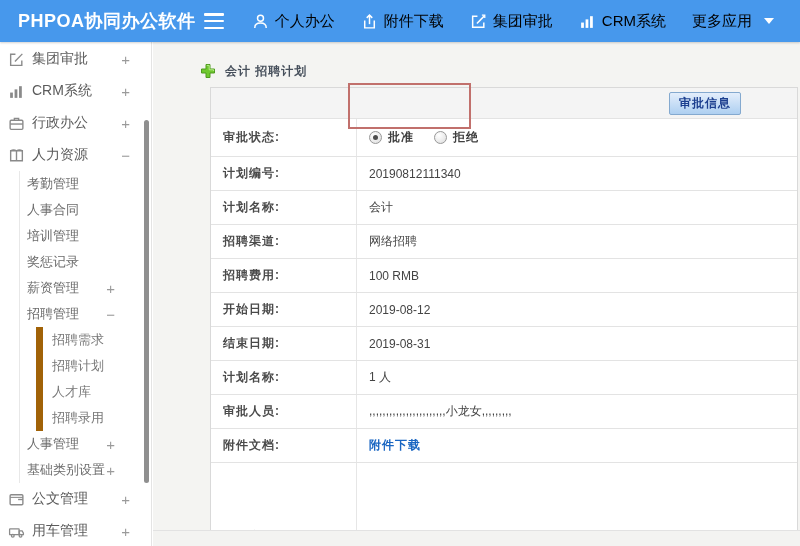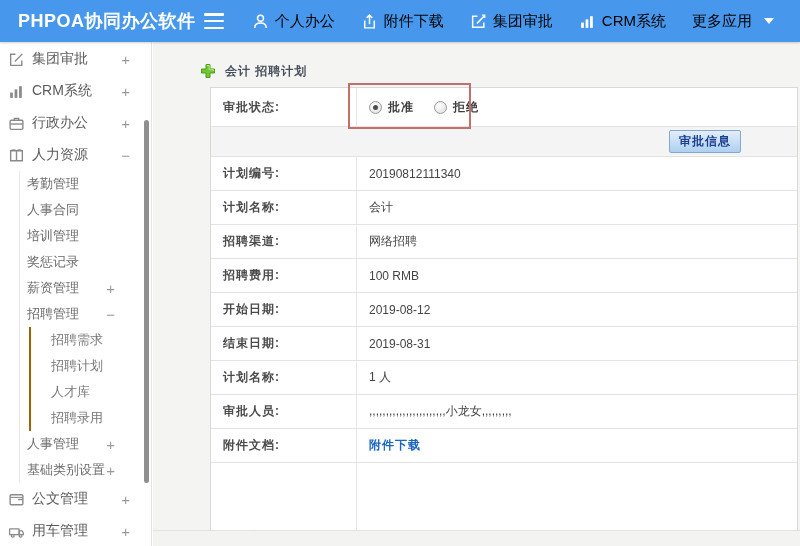--- a/index.html
+++ b/index.html
@@ -27,21 +27,21 @@
     background:#fff; border-right:1px solid #e4e4e4; overflow:hidden; }
   .side-scroll { position:absolute; right:2px; top:78px; width:5px; height:363px;
     background:#8f8f8f; border-radius:3px; z-index:5; }
   .menu { padding-top:1px; }
   .m-item { position:relative; display:flex; align-items:center; color:#5b5b5b;
     cursor:pointer; }
   .lvl1 { height:32px; font-size:14px; padding-left:8px; }
   .lvl1 .ico { width:17px; height:17px; color:#8a8a8a; margin-right:7px; flex:0 0 17px; }
   .group2 { margin-left:19px; border-left:1px solid #e8e8e8; }
   .group2 .m-item { height:26px; font-size:13px; padding-left:7px; color:#6b6b6b; }
-  .group3 { margin-left:9px; border-left:2px solid #a16207;padding-left:11px; }
+  .group3 { margin-left:16px; border-left:7px solid #a16207; }
   .group3 .m-item { padding-left:9px; color:#777; }
   .toggle { position:absolute; font-size:15px; color:#9a9a9a; font-weight:normal; }
   .lvl1 .toggle { right:21px; }
   .group2 > .m-item > .toggle { right:36px; }
 
   
   .main { position:absolute; left:153px; top:42px; width:647px; height:504px;
     background:#f4f4f2; }
   .title-row { display:flex; align-items:center; padding:13px 0 0 47px; height:45px; }
   .plus-ico { width:16px; height:16px; margin-right:9px; }
@@ -254,38 +254,38 @@
   <div class="title-row">
     <svg class="plus-ico" viewBox="0 0 16 16">
       <path d="M6 1.5h4v4.5h4.5v4H10v4.5H6V10H1.5V6H6z" fill="#6fc82f" stroke="#4e9a1f" stroke-width="1"></path>
       <path d="M6.8 2.4h2.4v4.4h4.4v1.2" fill="none" stroke="#b7ea8a" stroke-width="1"></path>
     </svg>
     <span class="page-title">会计 招聘计划</span>
   </div>
 
   <div class="form-table">
 
+    <div class="f-row r-btn">
+      <div class="btn-cell">
+        <button class="approve-btn">审批信息</button>
+      </div>
+    </div>
+
     <div class="f-row r-status">
       <div class="f-label">审批状态:</div>
       <div class="f-value">
         <div class="radio-group">
           <span class="radio checked"></span>
           <span class="radio-label">批准</span>
           <span class="radio"></span>
           <span class="radio-label">拒绝</span>
         </div>
       </div>
     </div>
 
-    <div class="f-row r-btn">
-      <div class="btn-cell">
-        <button class="approve-btn">审批信息</button>
-      </div>
-    </div>
-
     <div class="f-row r-std">
       <div class="f-label">计划编号:</div>
       <div class="f-value">20190812111340</div>
     </div>
     <div class="f-row r-std">
       <div class="f-label">计划名称:</div>
       <div class="f-value">会计</div>
     </div>
     <div class="f-row r-std">
       <div class="f-label">招聘渠道:</div>

